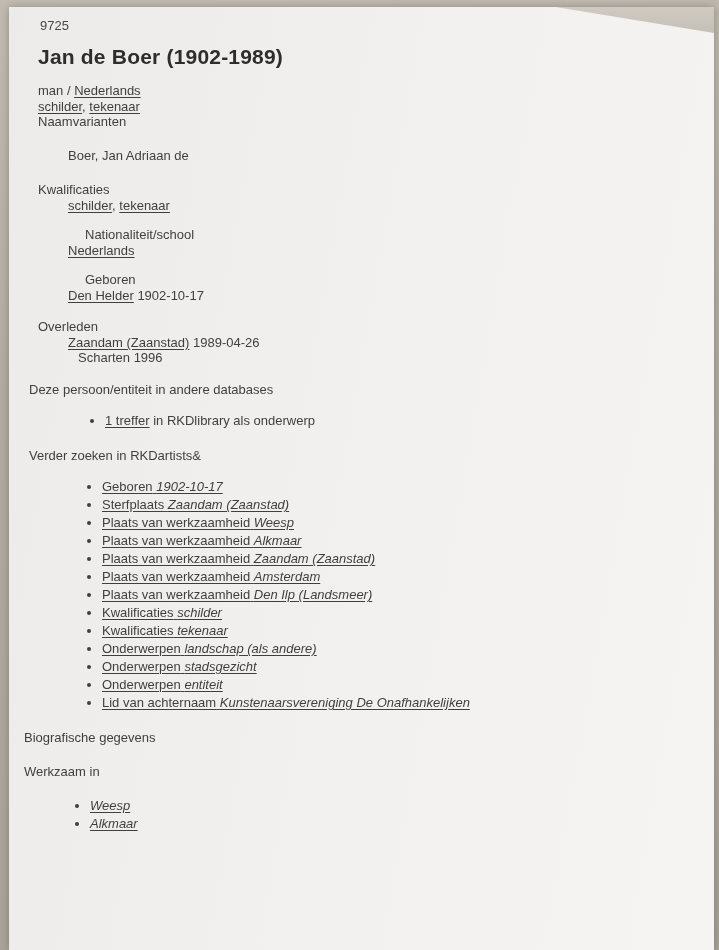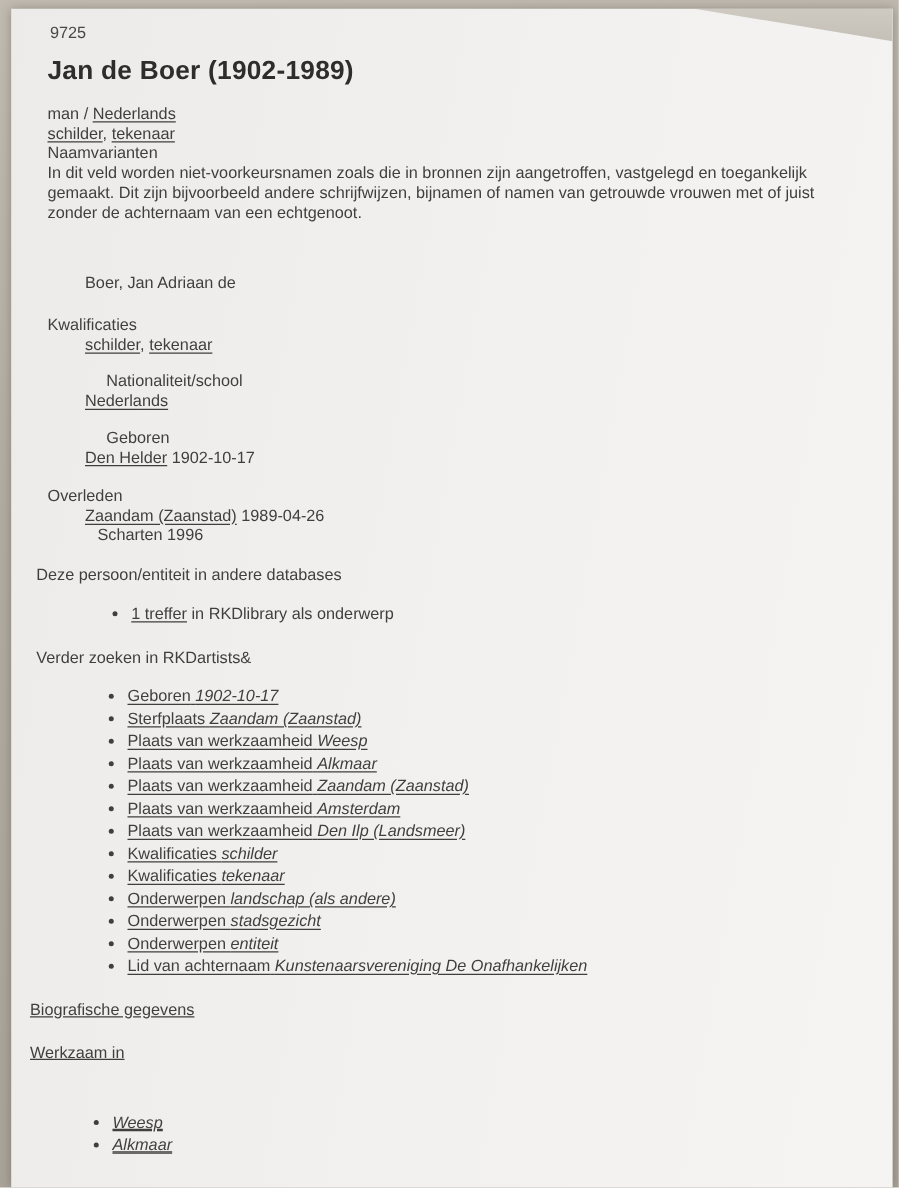--- a/index.html
+++ b/index.html
@@ -49,50 +49,49 @@
     cursor: pointer;
   }
   .val { font-style: italic; }
   p.desc { width: 622px; line-height: 16px; }
   p.desc-wide { width: 642px; }
   .indent-1 { margin-left: 30px; }
   .indent-2 { margin-left: 40px; }
   .gap-sm { margin-top: 14px; margin-left: 47px; }
   .gap-md { margin-top: 16px; }
   .gap-lg { margin-top: 19px; }
-  .gap-xl { margin-top: 40px; }
+  .gap-xl { margin-top: 18px; }
   .heading-mid { margin-left: -9px; }
   ul.bullet-list {
     list-style: disc;
     list-style-position: outside;
   }
   ul.bullet-list li { margin-bottom: 2.5px; }
   ul.db-list { padding-left: 67px; }
   ul.search-list { padding-left: 64px; }
-  .section-low { margin-left: -14px; text-decoration: underline; }
+  .section-low { margin-left: -14px; }
   ul.work-list { padding-left: 66px; }
   ul.work-list li { margin-bottom: 3px; }
 </style>
 </head>
 <body>
 
 <div class="page">
 
   <div class="record-number">9725</div>
 
   <h1 class="title">Jan de Boer (1902-1989)</h1>
 
   <div class="content">
 
     <div class="line"><span>man / </span><a class="link">Nederlands</a></div>
 
     <div class="line"><a class="link">schilder</a><span>, </span><a class="link">tekenaar</a></div>
 
     <div class="line">Naamvarianten</div>
-    <p class="desc">In dit veld worden niet-voorkeursnamen zoals die in bronnen zijn aangetroffen, vastgelegd en toegankelijk gemaakt. Dit zijn bijvoorbeeld andere schrijfwijzen, bijnamen of namen van getrouwde vrouwen met of juist zonder de achternaam van een echtgenoot.</p>
     <div class="indent-1 gap-xl">Boer, Jan Adriaan de</div>
 
     <div class="line gap-lg">Kwalificaties</div>
     <div class="indent-1"><a class="link">schilder</a><span>, </span><a class="link">tekenaar</a></div>
 
     <div class="line gap-sm">Nationaliteit/school</div>
     <div class="indent-1"><a class="link">Nederlands</a></div>
 
     <div class="line gap-sm">Geboren</div>
     <div class="indent-1">

